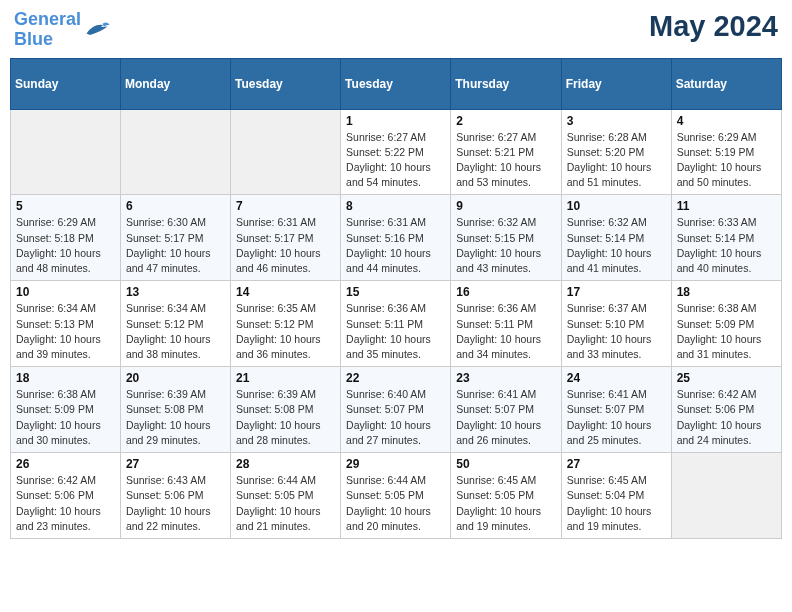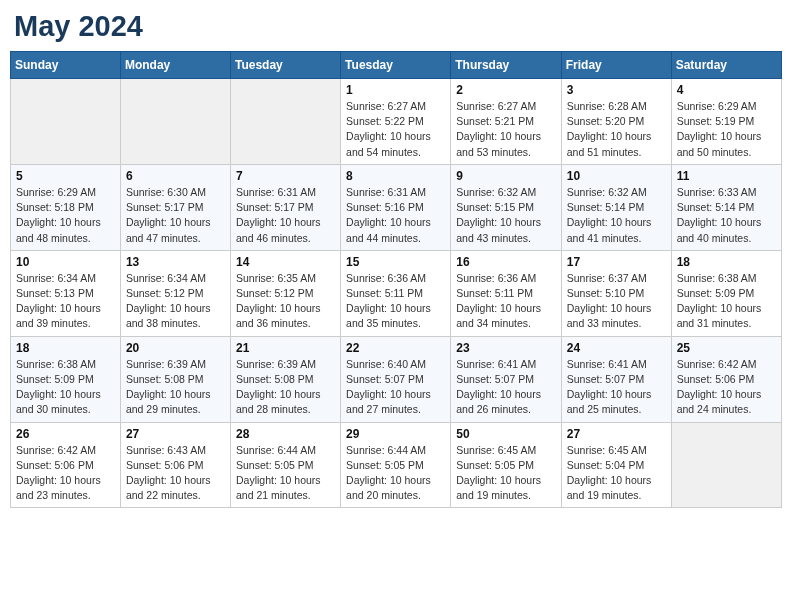--- a/index.html
+++ b/index.html
@@ -49,21 +49,21 @@
       font-weight: bold;
     }
     .calendar {
       width: 100%;
       border-collapse: collapse;
       font-size: 11px;
     }
     .calendar thead th {
       background: #2e6da4;
       color: #fff;
-      padding: 6px 4px;
+      padding: 18px 4px;
       text-align: left;
       font-size: 12px;
       font-weight: bold;
       border: 1px solid #1a5490;
     }
     .calendar tbody td {
       vertical-align: top;
       border: 1px solid #ccc;
       padding: 4px 5px;
       width: 113px;
@@ -85,20 +85,34 @@
       line-height: 1.45;
     }
     .empty-cell {
       background: #f0f0f0 !important;
     }
   </style>
 </head>
 <body>
 
 <div class="header">
+  <div class="logo">
+    <div>
+      <div style="display:flex;align-items:center;">
+        <div class="logo-text">
+          <span>General</span><br>
+          <span style="color:#4a90d9;">Blue</span>
+        </div>
+        <svg class="logo-bird" viewBox="0 0 40 30" xmlns="http://www.w3.org/2000/svg">
+          <path d="M5,20 Q15,5 30,8 Q20,12 35,10 Q25,18 10,22 Z" fill="#2e6da4"></path>
+          <path d="M28,6 Q35,2 38,8 Q33,7 30,10 Z" fill="#4a90d9"></path>
+        </svg>
+      </div>
+    </div>
+  </div>
   <div class="title-block">
     <div class="month-title">May 2024</div>
   </div>
 </div>
 
 <table class="calendar">
   <thead>
     <tr>
     <th>Sunday</th>
         <th>Monday</th>

